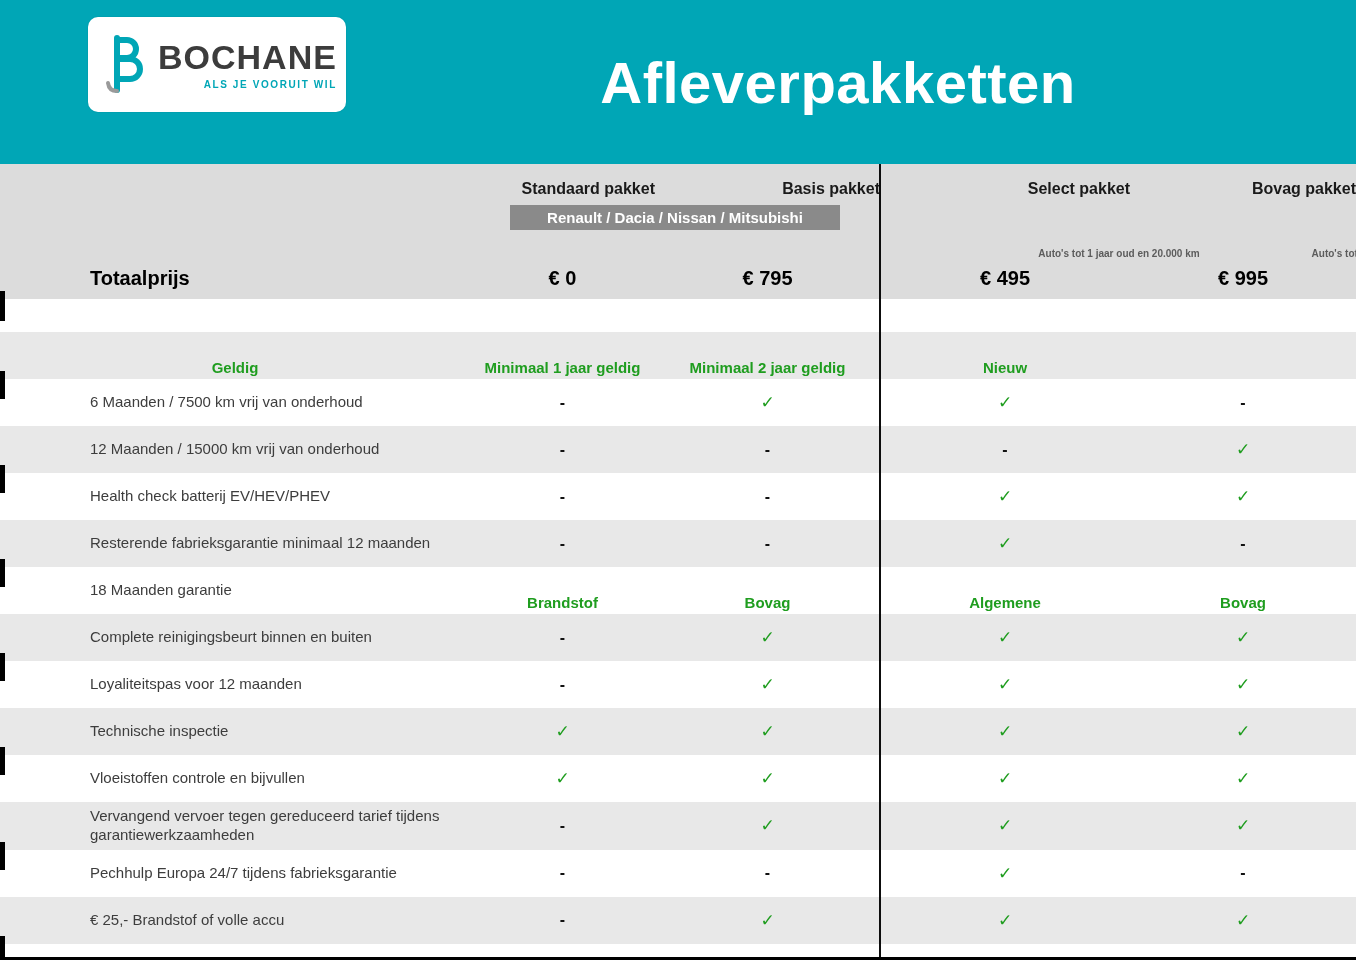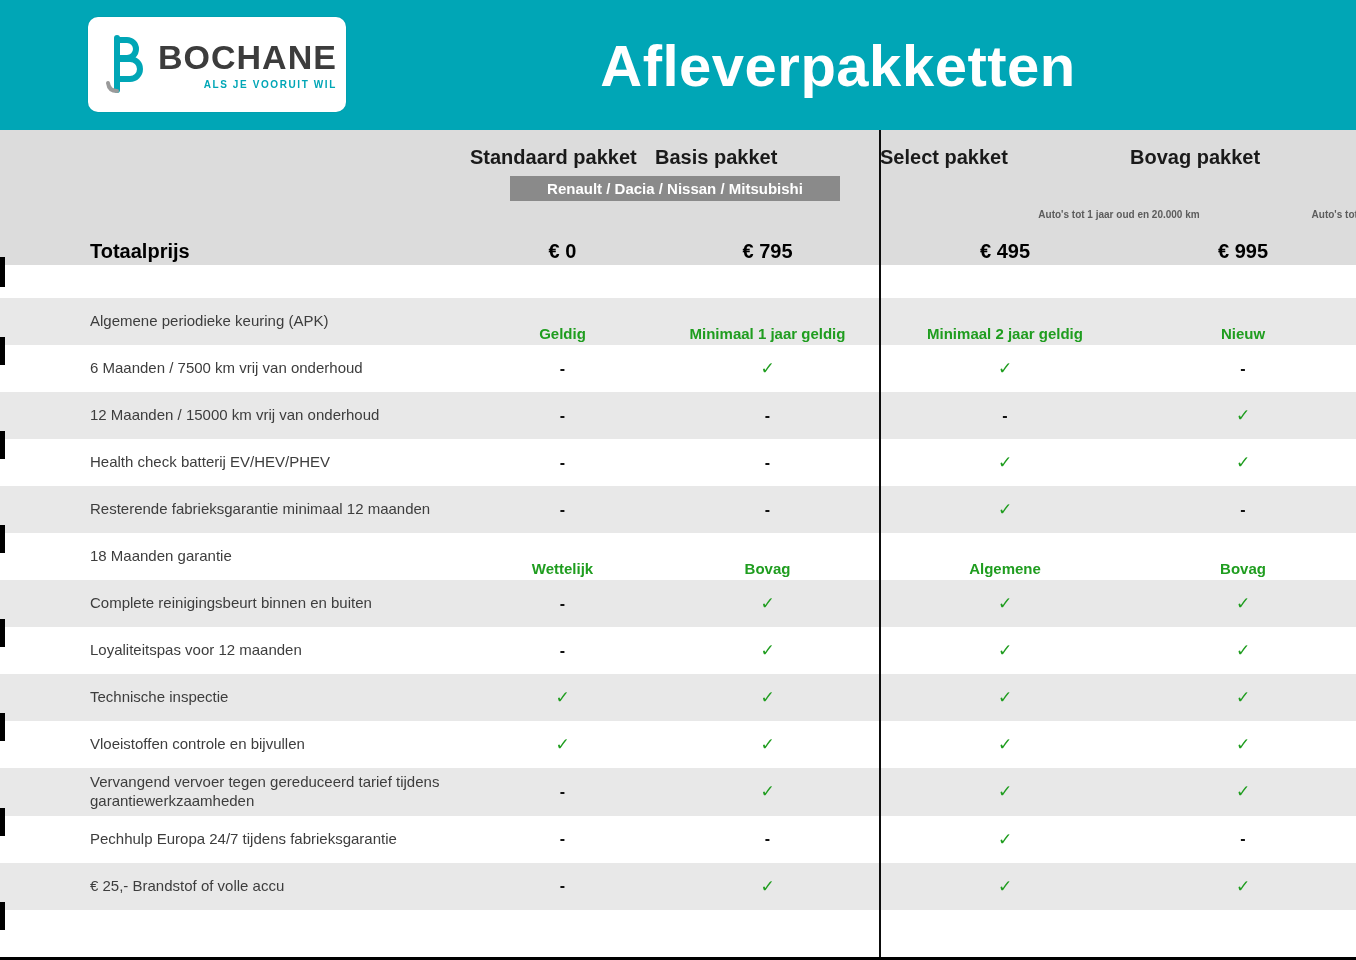--- a/index.html
+++ b/index.html
@@ -9,46 +9,46 @@
     --head-gray:#dcdcdc;
     --row-gray:#e8e8e8;
     --ink:#1a1a1a;
     --label:#3d3d3d;
   }
   *{box-sizing:border-box;margin:0;padding:0;}
   html,body{width:1356px;background:#fff;font-family:"Liberation Sans","DejaVu Sans",sans-serif;}
   .page{width:1356px;height:960px;display:flex;flex-direction:column;border-bottom:3px solid #000;overflow:hidden;background:#fff;}
 
   
-  .topbar{height:130px;background:var(--teal);display:flex;align-items:center;flex:0 0 auto;position:relative;}
+  .topbar{height:164px;background:var(--teal);display:flex;align-items:center;flex:0 0 auto;position:relative;}
   .logo-box{position:absolute;left:88px;top:17px;width:258px;height:95px;background:#fff;border-radius:10px;
             display:flex;align-items:center;padding:0 16px;box-shadow:0 0 0 1px rgba(0,0,0,0.03);}
   .logo-mark{flex:0 0 auto;margin-right:8px;}
   .logo-texts{display:flex;flex-direction:column;align-items:flex-end;}
   .logo-name{font-size:34px;font-weight:700;color:#3c3c3c;letter-spacing:1px;line-height:1;}
   .logo-tagline{font-size:10px;font-weight:700;color:var(--teal);letter-spacing:1.6px;margin-top:5px;}
   .page-title{flex:1;text-align:center;padding-left:320px;color:#fff;font-size:58px;font-weight:800;letter-spacing:0.5px;}
 
   
   .table-wrap{position:relative;flex:1;display:flex;flex-direction:column;}
   .table-wrap::before{content:'';position:absolute;left:879px;top:0;width:2px;height:100%;background:#0d0d0d;z-index:7;}
 
   .grid5{display:grid;grid-template-columns:470px 185px 225px 250px 226px;}
   .head-area{background:var(--head-gray);height:135px;display:flex;flex-direction:column;position:relative;flex:0 0 auto;}
   .head-area::after{content:'';position:absolute;left:0;bottom:-22px;width:5px;height:30px;background:#000;z-index:6;}
 
   .names{padding-top:16px;}
-  .colname{text-align:left;font-size:20px;font-weight:700;color:var(--ink);}
+  .colname{text-align:right;font-size:16px;font-weight:700;color:var(--ink);}
   .badges{display:grid;grid-template-columns:470px 410px 476px;margin-top:7px;}
   .badge{display:block;background:var(--badge);color:#fff;font-size:15px;font-weight:700;text-align:center;padding:4px 0;}
   .badge-wrap.left .badge{margin:0 56px;}
   .badge-wrap.right .badge{margin:0 40px;}
-  .notes{margin-top:8px;gap:38px;}
+  .notes{margin-top:18px;gap:38px;}
   .note{text-align:center;font-size:10px;font-weight:700;color:#5c5c5c;}
-  .prices{margin-top:auto;padding-bottom:2px;align-items:end;}
+  .prices{margin-top:auto;padding-bottom:9px;align-items:end;}
   .totaal{font-size:20px;font-weight:700;color:#000;padding-left:90px;}
   .price{text-align:center;font-size:20px;font-weight:700;color:#000;}
 
   .gap-row{height:33px;background:#fff;flex:0 0 auto;}
 
   .rows{flex:0 0 auto;}
   .row{min-height:47px;align-items:center;position:relative;}
   .row.gray{background:var(--row-gray);}
   .row.white{background:#fff;}
   .row.gray::after{content:'';position:absolute;left:0;bottom:-20px;width:5px;height:28px;background:#000;z-index:6;}
@@ -112,21 +112,20 @@
         <div class="price">€ 795</div>
         <div class="price">€ 495</div>
         <div class="price">€ 995</div>
       </div>
     </div>
 
     <div class="gap-row"></div>
 
     <div class="rows">
         <div class="row grid5 gray">
-          <div class="cell label">Algemene periodieke keuring (APK)</div>
           <div class="cell val gtext">Geldig</div>
           <div class="cell val gtext">Minimaal 1 jaar geldig</div>
           <div class="cell val gtext">Minimaal 2 jaar geldig</div>
           <div class="cell val gtext">Nieuw</div>
         </div>
         <div class="row grid5 white">
           <div class="cell label">6 Maanden / 7500 km vrij van onderhoud</div>
           <div class="cell val dash">-</div>
           <div class="cell val check">✓</div>
           <div class="cell val check">✓</div>
@@ -148,21 +147,21 @@
         </div>
         <div class="row grid5 gray">
           <div class="cell label">Resterende fabrieksgarantie minimaal 12 maanden</div>
           <div class="cell val dash">-</div>
           <div class="cell val dash">-</div>
           <div class="cell val check">✓</div>
           <div class="cell val dash">-</div>
         </div>
         <div class="row grid5 white">
           <div class="cell label">18 Maanden garantie</div>
-          <div class="cell val gtext">Wettelijk</div>
+          <div class="cell val gtext">Brandstof</div>
           <div class="cell val gtext">Bovag</div>
           <div class="cell val gtext">Algemene</div>
           <div class="cell val gtext">Bovag</div>
         </div>
         <div class="row grid5 gray">
           <div class="cell label">Complete reinigingsbeurt binnen en buiten</div>
           <div class="cell val dash">-</div>
           <div class="cell val check">✓</div>
           <div class="cell val check">✓</div>
           <div class="cell val check">✓</div>

